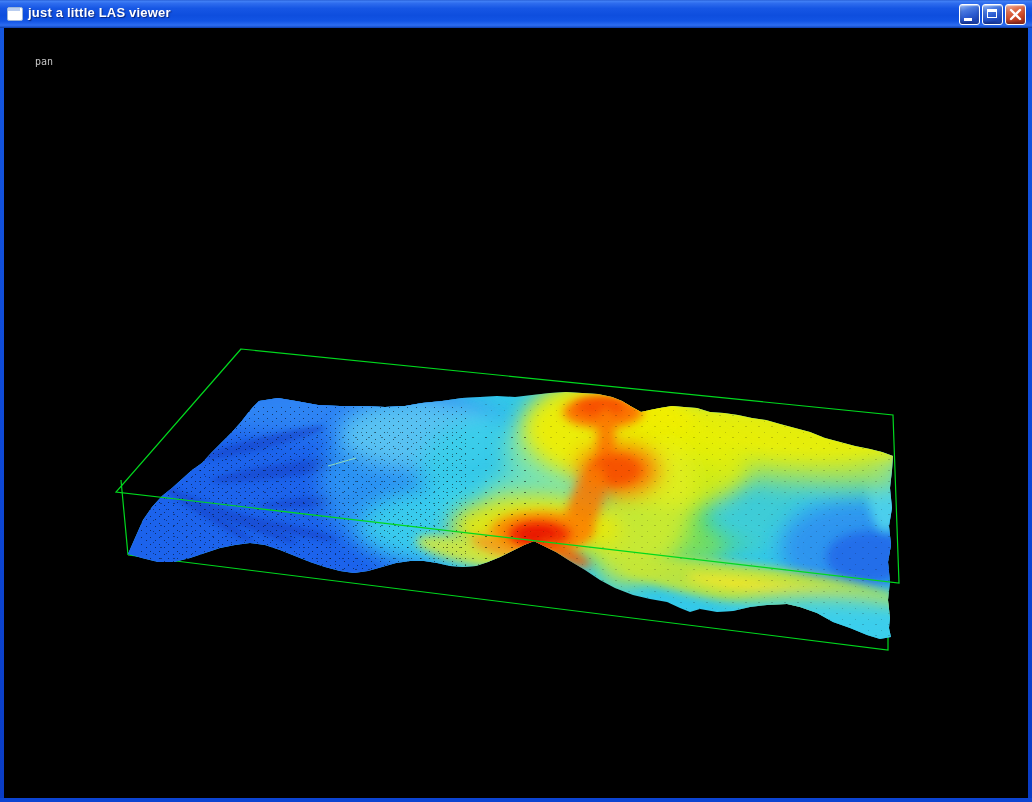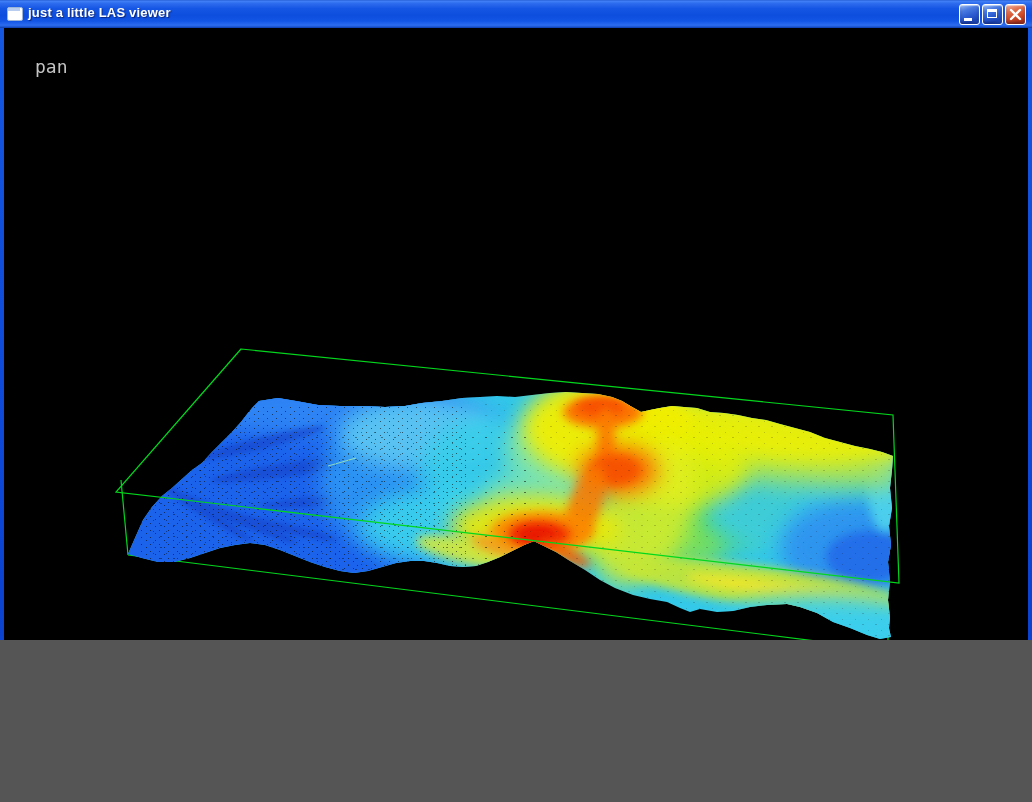--- a/index.html
+++ b/index.html
@@ -1,17 +1,17 @@
 <!DOCTYPE html>
 <html><head>
 <meta charset="utf-8">
 <style>
   html,body{margin:0;padding:0;background:#555;font-family:"Liberation Sans",sans-serif;}
   #window{
-    position:relative;width:1032px;height:640px;overflow:hidden;
+    position:relative;width:1032px;height:802px;overflow:hidden;
     background:#000;
   }
   
   #titlebar{
     position:absolute;left:0;top:0;width:1032px;height:28px;
     background:linear-gradient(180deg,#2a62d8 0%,#3f7ef5 5%,#2e6cee 12%,#1656e4 30%,#0e4ede 55%,#1254e4 75%,#2d6cf0 90%,#1b54cc 96%,#0b3aa8 100%);
   }
   #border-left,#border-right,#border-bottom{position:absolute;background:linear-gradient(180deg,#1557e0 0%,#0d47d6 60%,#0a3cc4 100%);}
   #border-left{left:0;top:28px;width:4px;height:774px;}
   #border-right{right:0;top:28px;width:4px;height:774px;}
@@ -41,21 +41,21 @@
   .wbtn-close{background:linear-gradient(160deg,#f0b09e 0%,#e0714f 30%,#d34f2c 55%,#b03318 85%,#c4421f 100%);}
   .glyph-min{position:absolute;left:4px;bottom:3px;width:8px;height:3px;background:#fff;}
   .glyph-max{position:absolute;left:4px;top:4px;width:10px;height:9px;box-sizing:border-box;border:1px solid #fff;border-top:3px solid #fff;}
   .glyph-close{position:absolute;left:3px;top:3px;}
   
   #viewport{
     position:absolute;left:4px;top:28px;width:1024px;height:770px;background:#000;overflow:hidden;
   }
   #pan-label{
     position:absolute;left:31px;top:28px;  
-    color:#c4c4c4;font-size:18px;font-family:"DejaVu Sans Mono",monospace;
+    color:#c4c4c4;font-size:10px;font-family:"DejaVu Sans Mono",monospace;
   }
   #scene{position:absolute;left:0;top:0;}
 </style>
 </head>
 <body>
 
 <div id="window">
 
   <div id="titlebar">
     <div id="title-icon">

